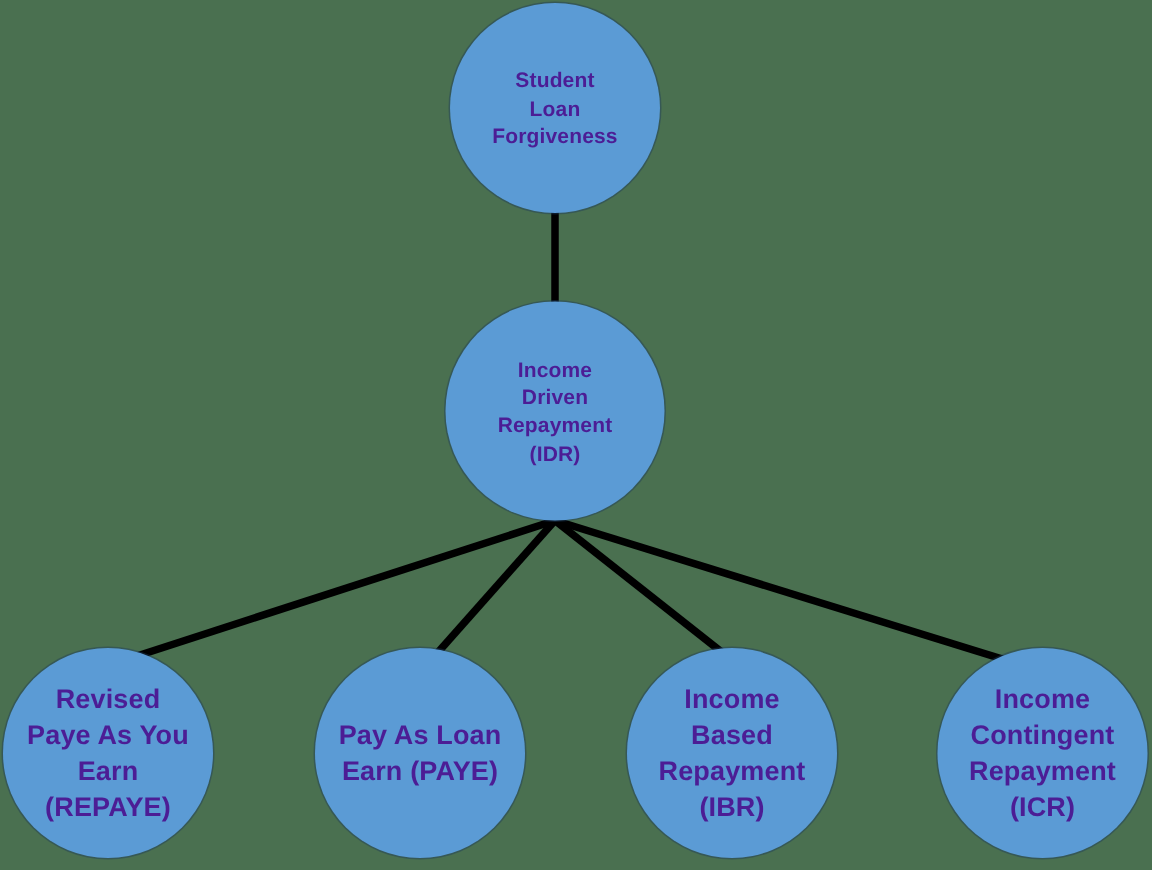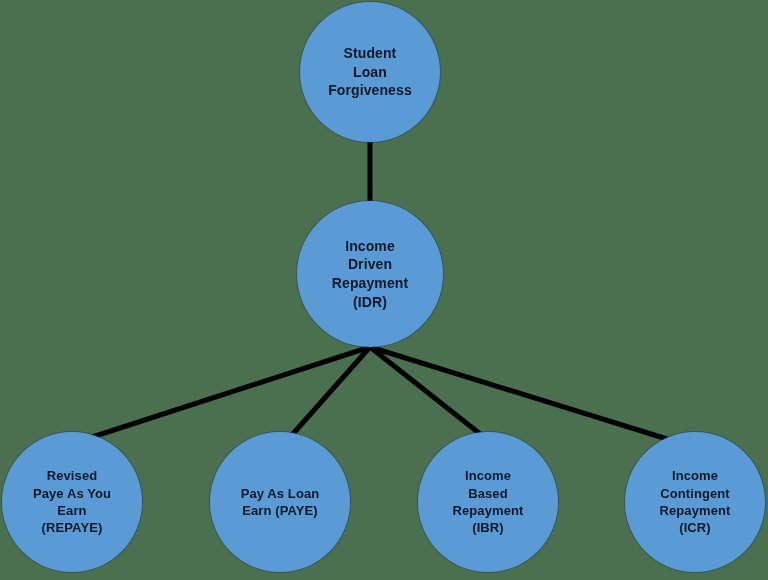--- a/index.html
+++ b/index.html
@@ -32,21 +32,21 @@
     background: #5b9bd5;
     box-shadow: 0 0 0 1px rgba(30,60,90,0.45);
     display: flex;
     align-items: center;
     justify-content: center;
     text-align: center;
     box-sizing: border-box;
     z-index: 2;
   }
   .node-label {
-    color: #0f172a;
+    color: #4c1d95;
     font-weight: bold;
     line-height: 1.34;
     letter-spacing: 0.1px;
     white-space: pre-line;
     padding: 0 8px;
   }
   #node-root {
     left: 300px;
     top: 2px;
     width: 140px;
@@ -63,21 +63,21 @@
   }
   #node-idr .node-label {
     font-size: 14px;
   }
   .leaf {
     top: 432px;
     width: 140px;
     height: 140px;
   }
   .leaf .node-label {
-    font-size: 13px;
+    font-size: 18px;
   }
   #node-repaye { left: 2px; }
   #node-paye   { left: 210px; }
   #node-ibr    { left: 418px; }
   #node-icr    { left: 625px; }
 </style>
 </head>
 <body>
 
 <div id="diagram-canvas">

